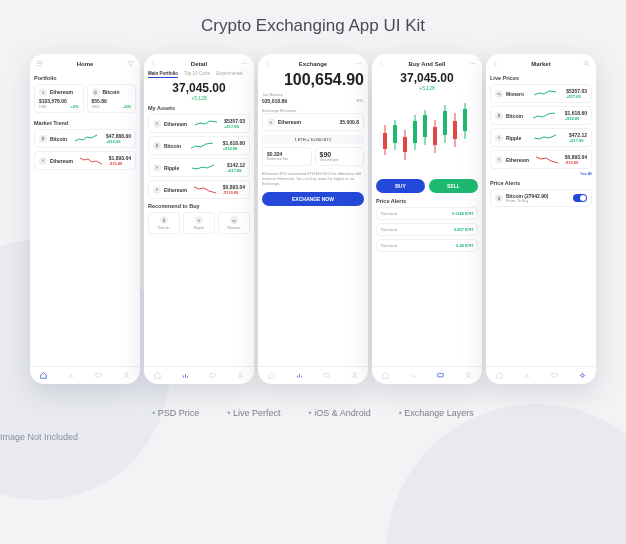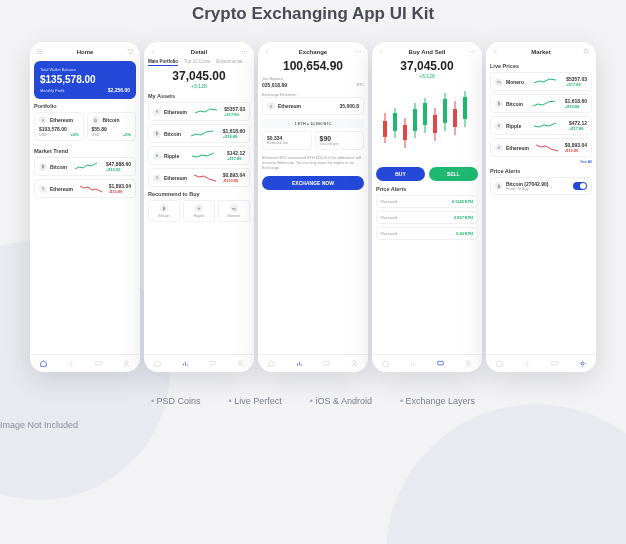--- a/index.html
+++ b/index.html
@@ -1,20 +1,20 @@
 <!DOCTYPE html>
 <html><head>
 <meta charset="utf-8">
 <style>
 * { margin:0; padding:0; box-sizing:border-box; font-family:-apple-system,BlinkMacSystemFont,'Segoe UI',sans-serif; }
 body { width:626px; height:544px; background:#f3f3f5; position:relative; overflow:hidden; }
 .bg-wave { position:absolute; border-radius:50%; background:rgba(160,170,200,0.12); }
 .bg1 { width:260px; height:260px; left:-90px; top:240px; }
 .bg2 { width:300px; height:300px; right:-60px; bottom:-160px; }
-.title { text-align:center; font-size:17px; color:#4a4a56; padding:4px 0 18px; font-weight:700; }
+.title { text-align:center; font-size:17px; color:#4a4a56; padding:16px 0 18px; font-weight:400; }
 .phones { display:flex; justify-content:center; gap:4px; padding:0 10px; position:relative; z-index:2; }
 .phone { width:110px; height:330px; background:#fff; border-radius:14px; box-shadow:0 8px 26px rgba(40,50,80,0.15); overflow:hidden; display:flex; flex-direction:column; }
 .phdr { display:flex; align-items:center; justify-content:space-between; padding:6px 6px 4px; font-size:5.5px; color:#333; }
 .phdr .ht { font-weight:600; font-size:6px; }
 .pbody { flex:1; overflow:hidden; padding:0 4px; font-size:5px; color:#333; }
 .pnav { display:flex; justify-content:space-around; align-items:center; height:18px; border-top:1px solid #eee; }
 .nicon { width:7px; height:7px; opacity:0.35; }
 .nicon.act { opacity:1; color:#2449d9; }
 .sec { font-size:5.5px; color:#444; font-weight:600; margin:4px 0 3px; }
 .card { background:#fff; border:1px solid #eef0f4; border-radius:4px; padding:3px 4px; margin-bottom:3px; }
@@ -67,28 +67,20 @@
           </svg>
         </span>
       <span class="ht">Home</span>
       <span>
           <svg class="nicon" viewBox="0 0 10 10">
             <path d="M1 2h8l-3 4v3l-2-1v-2z" stroke="#666" stroke-width="0.8" fill="none"></path>
           </svg>
         </span>
     </div>
     <div class="pbody">
-      <div class="hero">
-        <div class="lbl">Total Wallet Balance</div>
-        <div class="big">$135,578.00</div>
-        <div class="row">
-          <span class="lbl">Monthly Profit</span>
-          <span style="font-size:5px;font-weight:600">$2,256.00</span>
-        </div>
-      </div>
       <div class="sec">Portfolio</div>
       <div class="grid2">
         <div class="card">
           <div class="coin">
               <span class="cico">Ξ</span>
               <span class="cname">Ethereum</span>
             </div>
           <div class="cval" style="text-align:left;margin-top:2px">$103,578.00</div>
           <div class="row">
               <span class="tiny">USD</span>
@@ -272,21 +264,21 @@
       <span class="ht">Exchange</span>
       <span>
           <svg class="nicon" viewBox="0 0 10 10">
             <circle cx="2" cy="5" r="0.8" fill="#666"></circle>
             <circle cx="5" cy="5" r="0.8" fill="#666"></circle>
             <circle cx="8" cy="5" r="0.8" fill="#666"></circle>
           </svg>
         </span>
     </div>
     <div class="pbody">
-      <div class="bignum" style="font-size:12px;text-align:center">100,654.90</div>
+      <div class="bignum" style="font-size:16px;text-align:right">100,654.90</div>
       <div class="tiny" style="margin:4px 0 1px">You Balance</div>
       <div class="row" style="margin-bottom:5px">
         <span class="cname">035,018.89</span>
         <span class="tiny">BTC</span>
       </div>
       <div class="tiny">Exchange Ethereum</div>
       <div class="xchg-in row">
         <div class="coin">
             <span class="cico">Ξ</span>
             <span class="cname">Ethereum</span>
@@ -502,18 +494,18 @@
       <svg class="nicon act" viewBox="0 0 10 10">
           <circle cx="5" cy="5" r="2" stroke="currentColor" fill="none"></circle>
           <path d="M5 1v1M5 8v1M1 5h1M8 5h1" stroke="currentColor"></path>
         </svg>
     </div>
   </div>
 
 </div>
 
 <div class="feat">
-  <span>PSD Coins</span>
+  <span>PSD Price</span>
   <span>Live Perfect</span>
   <span>iOS &amp; Android</span>
   <span>Exchange Layers</span>
 </div>
 <div class="foot">Image Not Included</div>
 
 </body></html>

